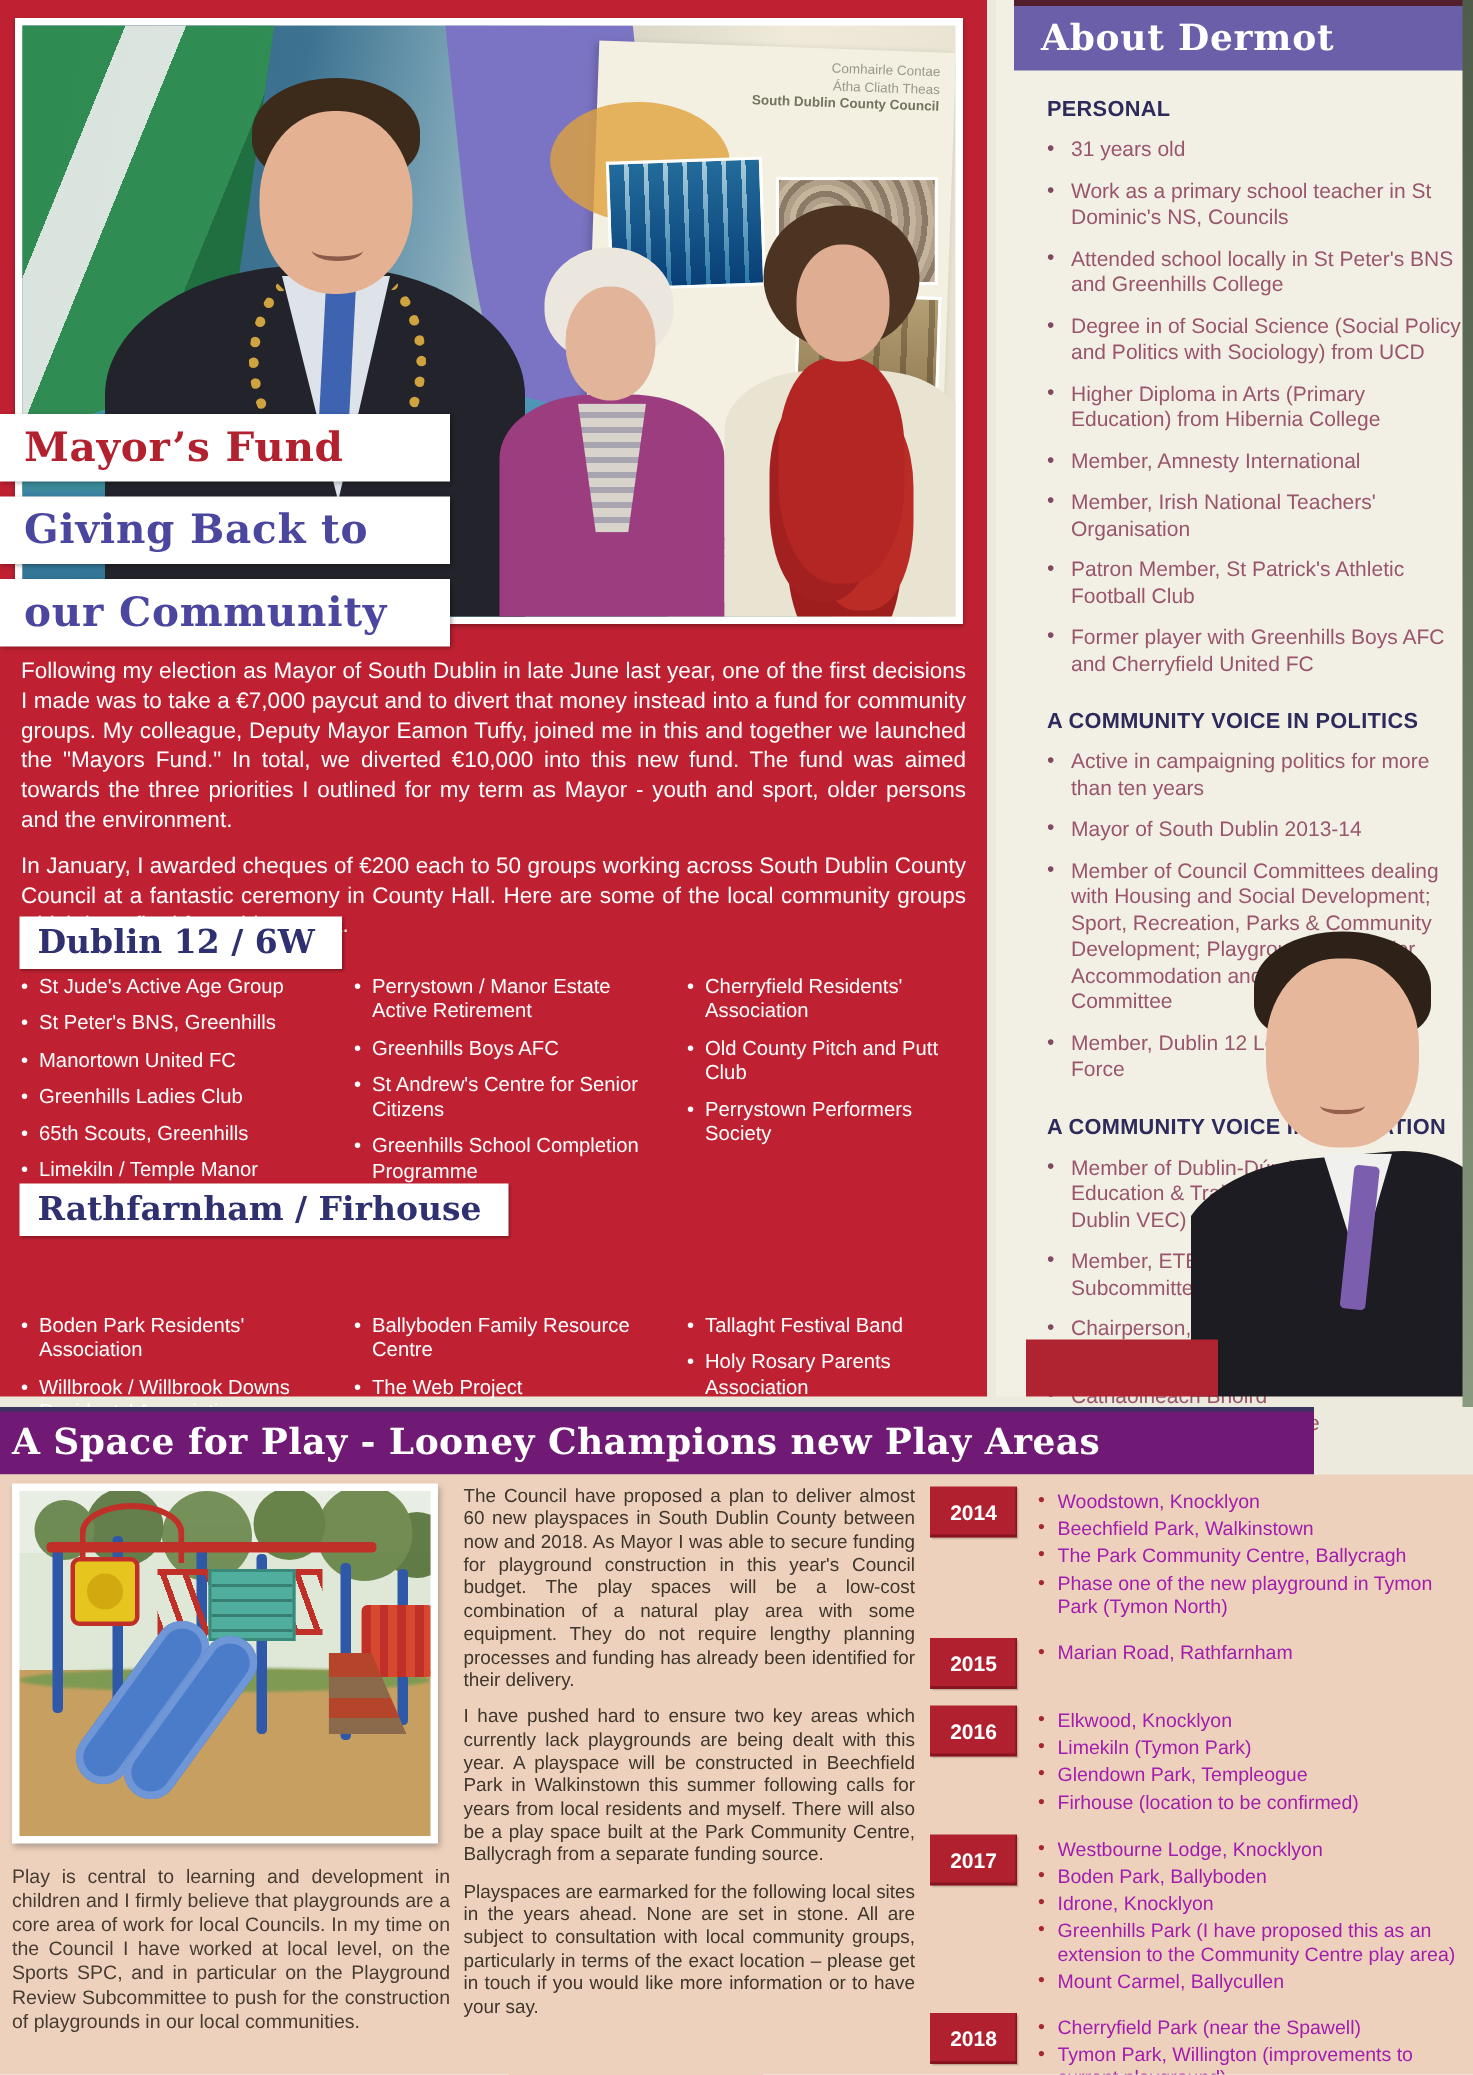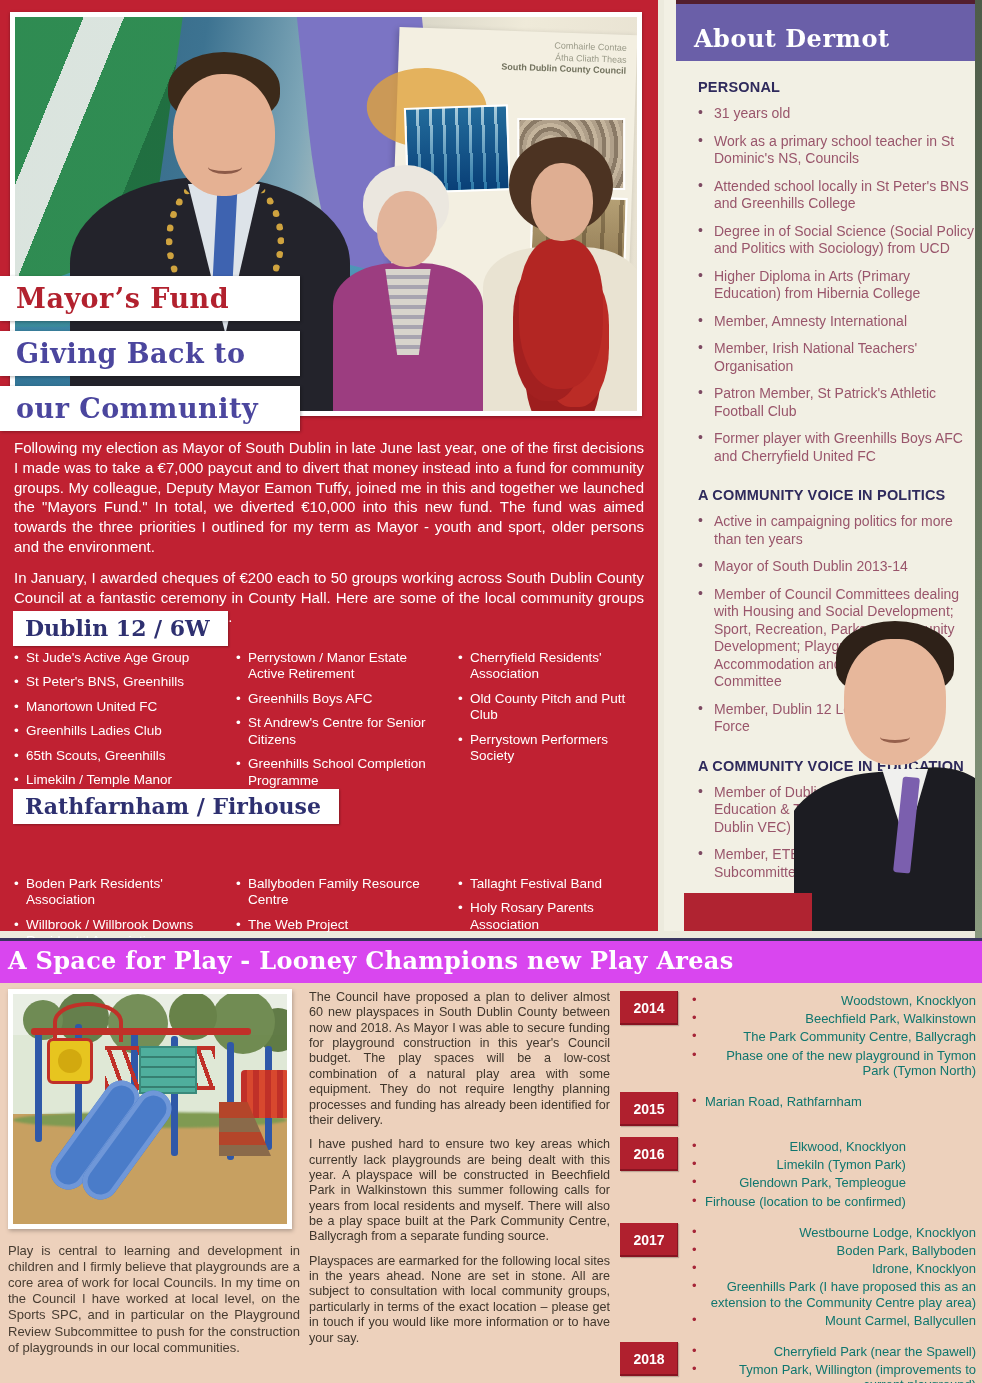--- a/index.html
+++ b/index.html
@@ -84,21 +84,21 @@
   .group-lists ul { list-style: none; }
   .group-lists ul:nth-child(1) { width: 222px; }
   .group-lists ul:nth-child(2) { width: 222px; }
   .group-lists ul:nth-child(3) { width: 190px; }
   .group-lists li { position: relative; color: #fff; font-size: 13.5px; line-height: 1.22; padding-left: 12px; margin-bottom: 8px; padding-right: 14px; }
   .group-lists li::before { content: "•"; position: absolute; left: 0; top: 0; }
 
   
   .sidebar { position: absolute; left: 664px; top: 0; width: 318px; height: 931px; background: #f2f0e4; }
   .about-header { margin-left: 12px; background: #6a5fa8; border-top: 4px solid #531f2e; color: #fff;
-    font-family: "DejaVu Serif", serif; font-weight: bold; font-size: 24px; padding: 20px 8px 8px 18px; letter-spacing: .5px; }
+    font-family: "DejaVu Serif", serif; font-weight: bold; font-size: 24px; padding: 6px 8px 8px 18px; letter-spacing: .5px; }
   .about-content { padding: 16px 8px 0 34px; position: relative; }
   .about-heading { color: #2f2a5c; font-size: 14.5px; font-weight: bold; letter-spacing: .2px; margin: 22px 0 10px; }
   .about-heading:first-child { margin-top: 2px; }
   .about-list { list-style: none; }
   .about-list li { position: relative; color: #99556b; font-size: 14px; line-height: 1.25; padding-left: 16px; margin-bottom: 10px; }
   .about-list li::before { content: "•"; position: absolute; left: 0; top: -1px; color: #7d4a62; }
   .edu-list li:nth-child(3) { max-width: 238px; }
   .edu-list li:nth-child(4) { max-width: 186px; }
   .edu-list li:nth-child(5) { max-width: 158px; }
 
@@ -107,21 +107,21 @@
   .p-face { position: absolute; left: 50px; top: 20px; width: 102px; height: 126px; background: #e7b79b; border-radius: 46%; }
   .p-smile { position: absolute; left: 86px; top: 112px; width: 30px; height: 12px; border-bottom: 3px solid #96604c; border-radius: 0 0 50% 50%; }
   .p-suit { position: absolute; left: -6px; top: 152px; width: 210px; height: 170px; background: #1c1c22; border-radius: 44% 30% 0 0 / 34% 26% 0 0; transform: rotate(-5deg); }
   .p-shirt { position: absolute; left: 88px; top: 150px; width: 46px; height: 76px; background: #f0f0ee; clip-path: polygon(0 0,100% 0,52% 100%); }
   .p-tie { position: absolute; left: 104px; top: 158px; width: 17px; height: 96px; background: #7b5fae; transform: rotate(6deg); border-radius: 3px; }
   .red-stub { position: absolute; left: 20px; bottom: 0; width: 128px; height: 38px; background: #b02331; }
 
   .scan-edge { position: absolute; right: 0; top: 0; width: 7px; height: 938px; background: linear-gradient(180deg,#4e5c49,#6d7d64 60%,#8a9a80); }
 
   
-  .play-header { position: absolute; left: 0; top: 938px; width: 982px; background: #d946ef; border-top: 3px solid #39345f;
+  .play-header { position: absolute; left: 0; top: 938px; width: 876px; background: #701a75; border-top: 3px solid #39345f;
     color: #fff; font-family: "DejaVu Serif", serif; font-weight: bold; font-size: 24px; padding: 5px 10px 8px 8px; letter-spacing: .3px; }
   .play-section { position: absolute; left: 0; top: 983px; width: 982px; height: 400px; background: #edd1bc; }
 
   .pg-frame { position: absolute; left: 8px; top: 6px; width: 284px; height: 240px; background: #fff; padding: 5px; box-shadow: 1px 2px 4px rgba(0,0,0,.25); }
   .pg { position: relative; width: 100%; height: 100%; overflow: hidden; background: linear-gradient(#e9eee4 0 18%, #dfe8d6 18% 52%, #c7a061 52%); }
   .pg-trees { position: absolute; left: 10px; top: 6px; width: 40px; height: 40px; border-radius: 50%; background: #5a7a3c;
     box-shadow: 40px -2px 0 6px #4e6c32, 95px 4px 0 10px #617f40, 150px -4px 0 4px #52702f, 200px 2px 0 12px #5d7b3a, 235px 10px 0 2px #4a682c; opacity: .85; }
   .pg-grass { position: absolute; left: 0; top: 118px; width: 100%; height: 16px; background: #7f9a52; border-radius: 50%; filter: blur(1px); }
   .pg-post { position: absolute; width: 7px; background: #2f58a8; border-radius: 3px; }
   .post1 { left: 22px; top: 38px; height: 110px; }
@@ -147,21 +147,21 @@
   .pg-caption { position: absolute; left: 8px; top: 260px; width: 292px; color: #473c31; font-size: 13px; line-height: 1.24; text-align: justify; }
 
   .play-mid { position: absolute; left: 309px; top: 7px; width: 301px; color: #3f362c; font-size: 12.6px; line-height: 1.22; text-align: justify; }
   .play-mid p + p { margin-top: 9px; }
 
   .play-years { position: absolute; left: 620px; top: 8px; width: 356px; }
   .year-row { display: flex; align-items: flex-start; margin-bottom: 11px; }
   .year-badge { flex-shrink: 0; width: 58px; height: 34px; background: #b0202e; color: #fff; font-weight: bold; font-size: 14px;
     display: flex; align-items: center; justify-content: center; margin-right: 14px; box-shadow: inset -1px -2px 0 rgba(60,0,10,.35), 1px 1px 1px rgba(0,0,0,.2); }
   .year-items { list-style: none; padding-top: 2px; }
-  .year-items li { position: relative; color: #0f766e; font-size: 13px; line-height: 1.17; padding-left: 13px; margin-bottom: 3px; text-align: right; }
+  .year-items li { position: relative; color: #a21caf; font-size: 13px; line-height: 1.17; padding-left: 13px; margin-bottom: 3px; }
   .year-items li::before { content: "•"; position: absolute; left: 0; top: -1px; color: #a62538; }
 </style>
 </head>
 <body>
 
 <div class="red-panel">
 
   <div class="photo-frame">
     <div class="photo">
       <div class="flag-green"></div>

